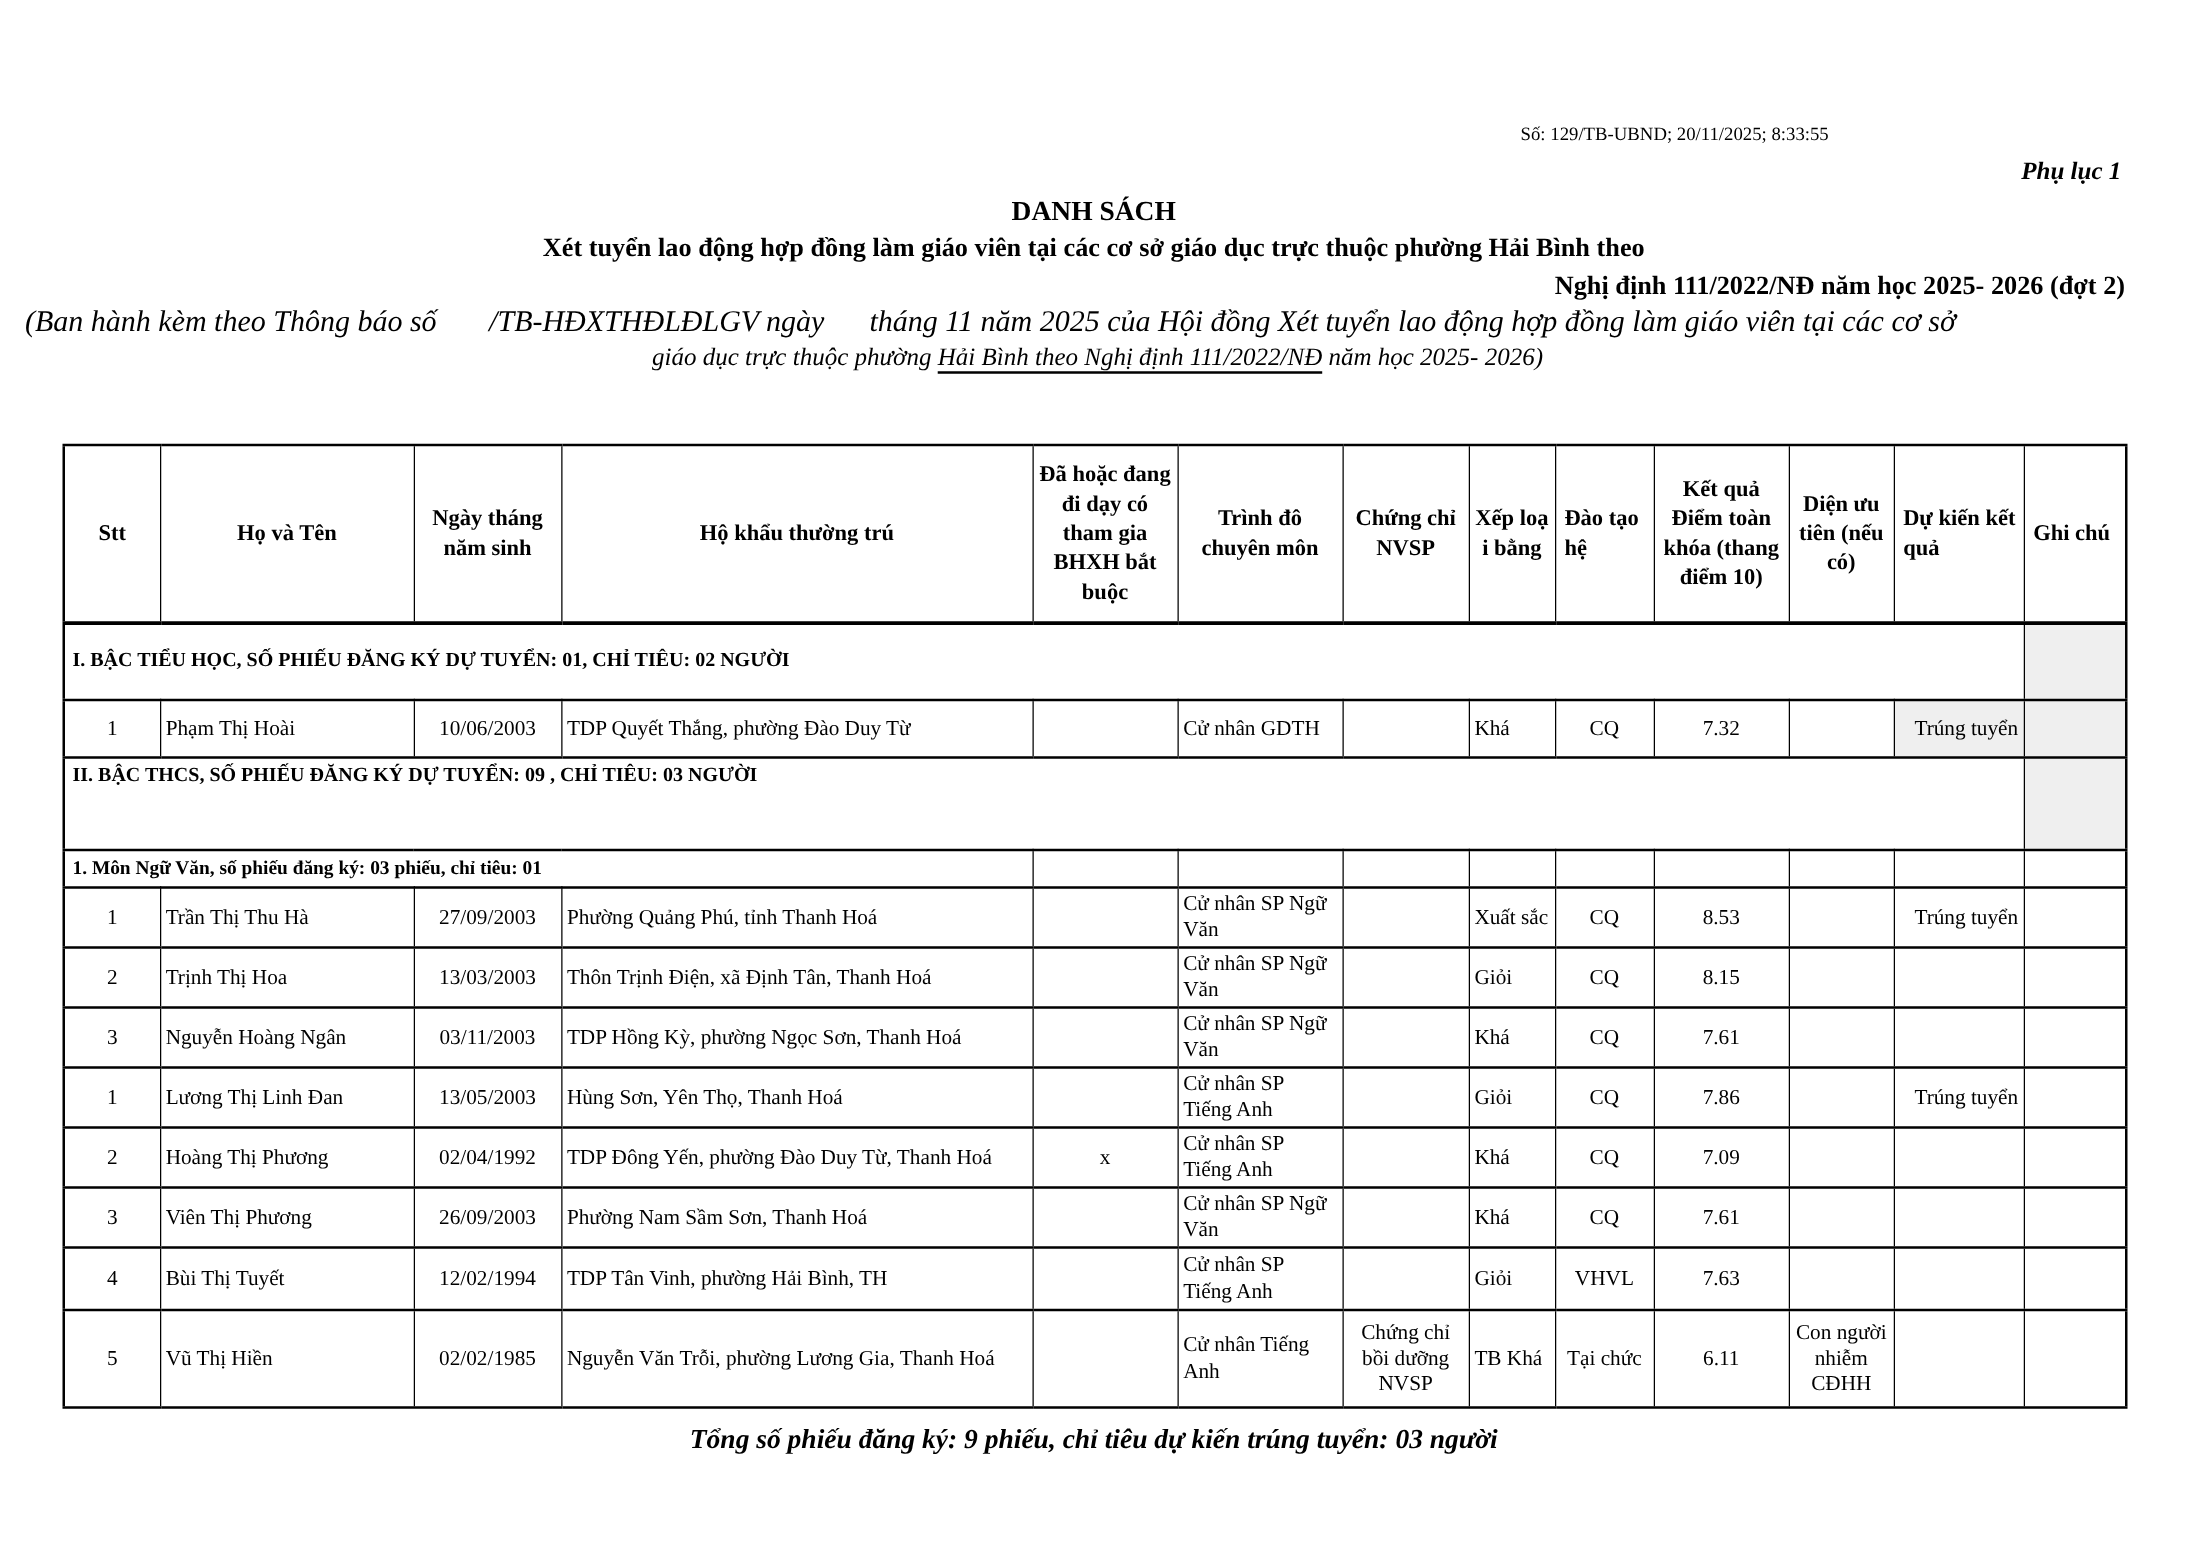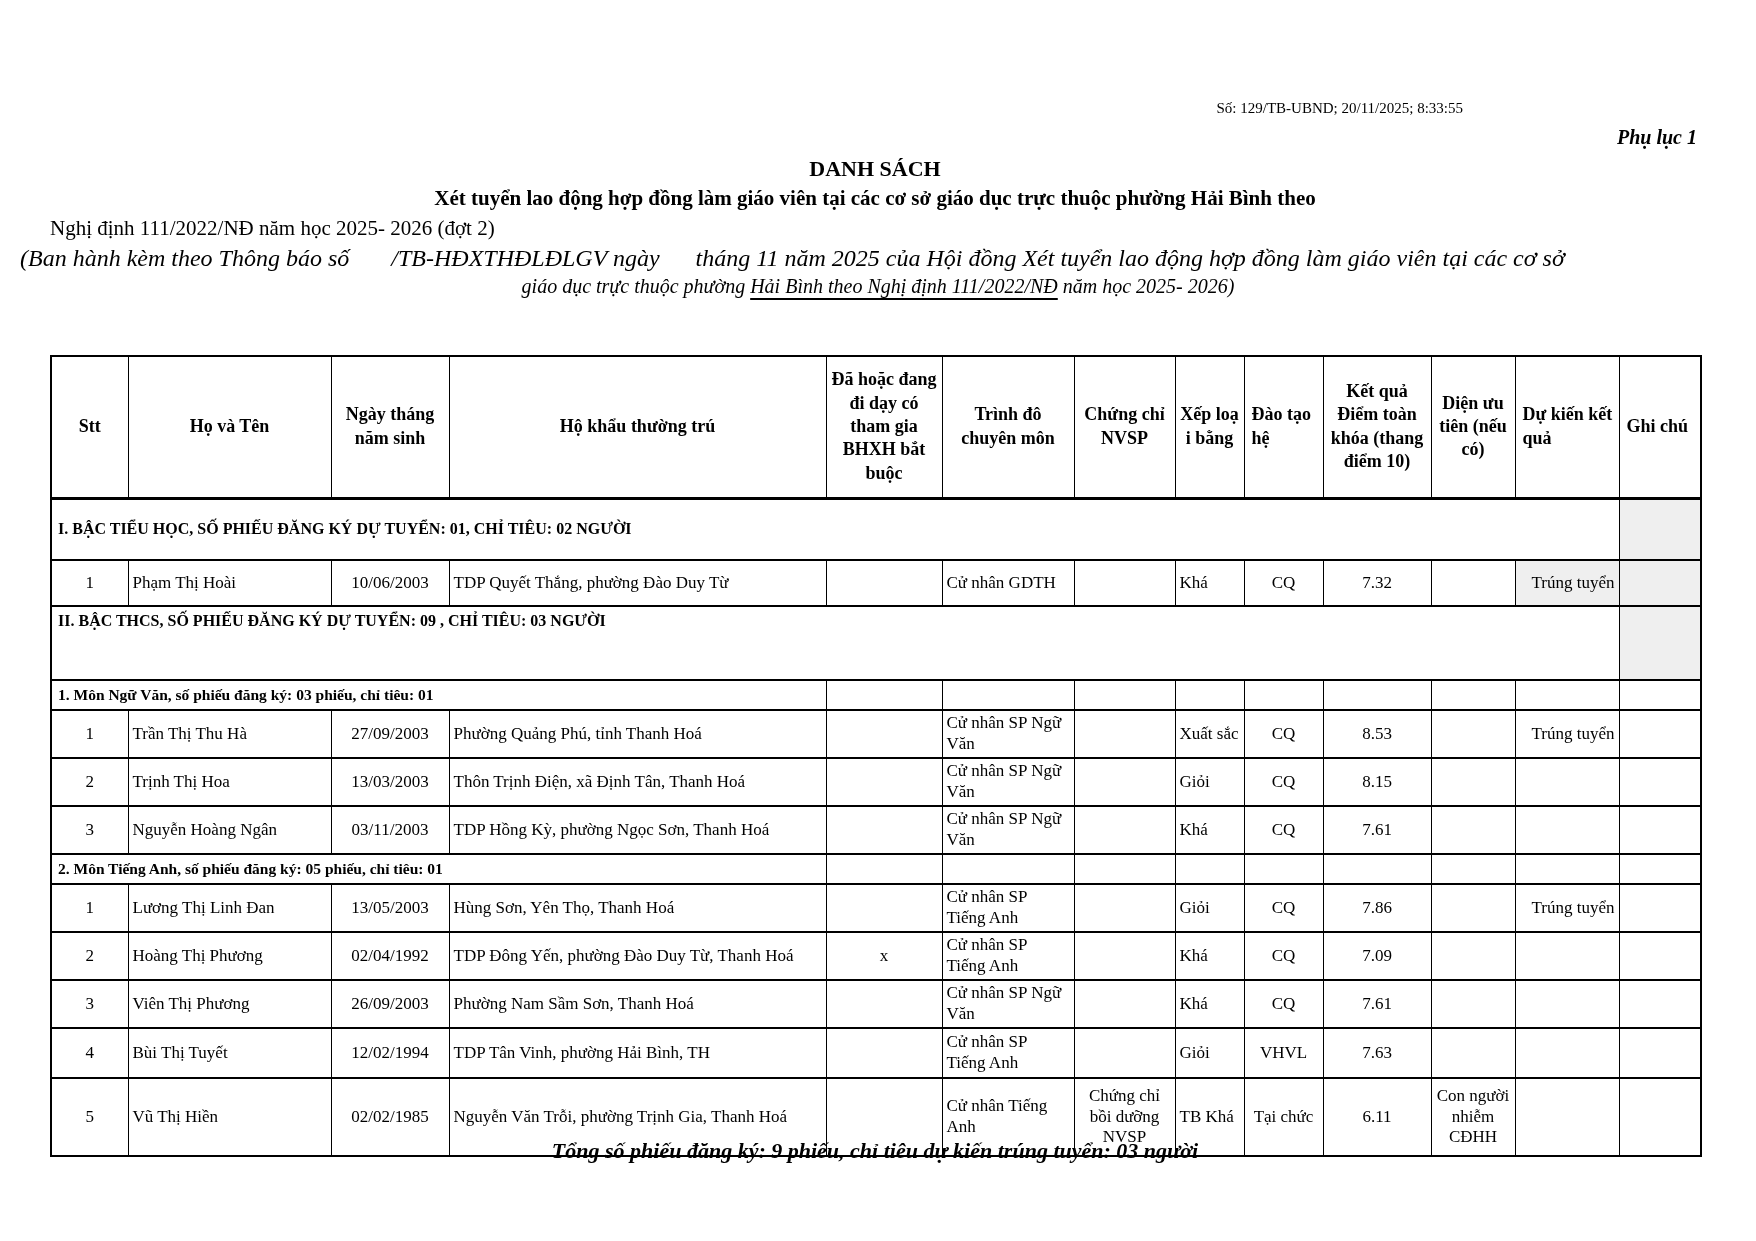--- a/index.html
+++ b/index.html
@@ -6,21 +6,21 @@
   .page {
     width:1756px; height:1241px; position:relative; margin:0 auto;
     background:#fff; color:#000;
     font-family:"Liberation Serif","DejaVu Serif",serif;
     overflow:hidden;
   }
   .ref-line { position:absolute; top:100px; right:293px; font-size:15px; white-space:nowrap; }
   .appendix { position:absolute; top:126px; right:59px; font-size:20px; font-weight:bold; font-style:italic; white-space:nowrap; }
   .doc-title { position:absolute; top:156px; left:50px; width:1650px; text-align:center; font-size:22px; font-weight:bold; }
   .doc-sub1  { position:absolute; top:186px; left:50px; width:1650px; text-align:center; font-size:21px; font-weight:bold; }
-  .doc-sub2  { position:absolute; top:216px; left:50px; width:1650px; text-align:left; font-size:21px; font-weight:normal; }
+  .doc-sub2  { position:absolute; top:216px; left:50px; width:1650px; text-align:right; font-size:21px; font-weight:bold; }
   .issue1 { position:absolute; top:245px; left:20px; width:1716px; text-align:left; font-size:24px; font-style:italic; }
   .issue2 { position:absolute; top:275px; left:20px; width:1716px; text-align:center; font-size:20px; font-style:italic; }
   .issue2 .ul { text-decoration:underline; text-underline-offset:5px; }
 
   table.main {
     position:absolute; top:355px; left:50px; width:1650px;
     border-collapse:collapse; table-layout:fixed;
     border:2px solid #000;
   }
   table.main td {
@@ -177,32 +177,20 @@
       <td class="l">Cử nhân SP Ngữ Văn</td>
       <td class="c"></td>
       <td class="l">Khá</td>
       <td class="c vt">CQ</td>
       <td class="c">7.61</td>
       <td class="c"></td>
       <td class="l wrapnarrow"></td>
       <td></td>
     </tr>
 
-    <tr class="subsection" style="height:30px">
-      <td colspan="4">2. Môn Tiếng Anh, số phiếu đăng ký: 05 phiếu, chỉ tiêu: 01</td>
-      <td></td>
-          <td></td>
-      <td></td>
-          <td></td>
-      <td></td>
-          <td></td>
-      <td></td>
-          <td></td>
-      <td></td>
-    </tr>
 
     <tr style="height:48px">
       <td class="c">1</td>
       <td class="l">Lương Thị Linh Đan</td>
       <td class="c">13/05/2003</td>
       <td class="l">Hùng Sơn, Yên Thọ, Thanh Hoá</td>
       <td class="c"></td>
       <td class="l">Cử nhân SP Tiếng Anh</td>
       <td class="c"></td>
       <td class="l">Giỏi</td>
@@ -258,21 +246,21 @@
       <td class="c">7.63</td>
       <td class="c"></td>
       <td class="l wrapnarrow"></td>
       <td></td>
     </tr>
 
     <tr style="height:78px">
       <td class="c">5</td>
       <td class="l">Vũ Thị Hiền</td>
       <td class="c">02/02/1985</td>
-      <td class="l">Nguyễn Văn Trỗi, phường Trịnh Gia, Thanh Hoá</td>
+      <td class="l">Nguyễn Văn Trỗi, phường Lương Gia, Thanh Hoá</td>
       <td class="c"></td>
       <td class="l">Cử nhân Tiếng Anh</td>
       <td class="c">Chứng chỉ bồi dưỡng NVSP</td>
       <td class="l">TB Khá</td>
       <td class="c">Tại chức</td>
       <td class="c">6.11</td>
       <td class="c">Con người nhiễm CĐHH</td>
       <td class="l wrapnarrow"></td>
       <td></td>
     </tr>

